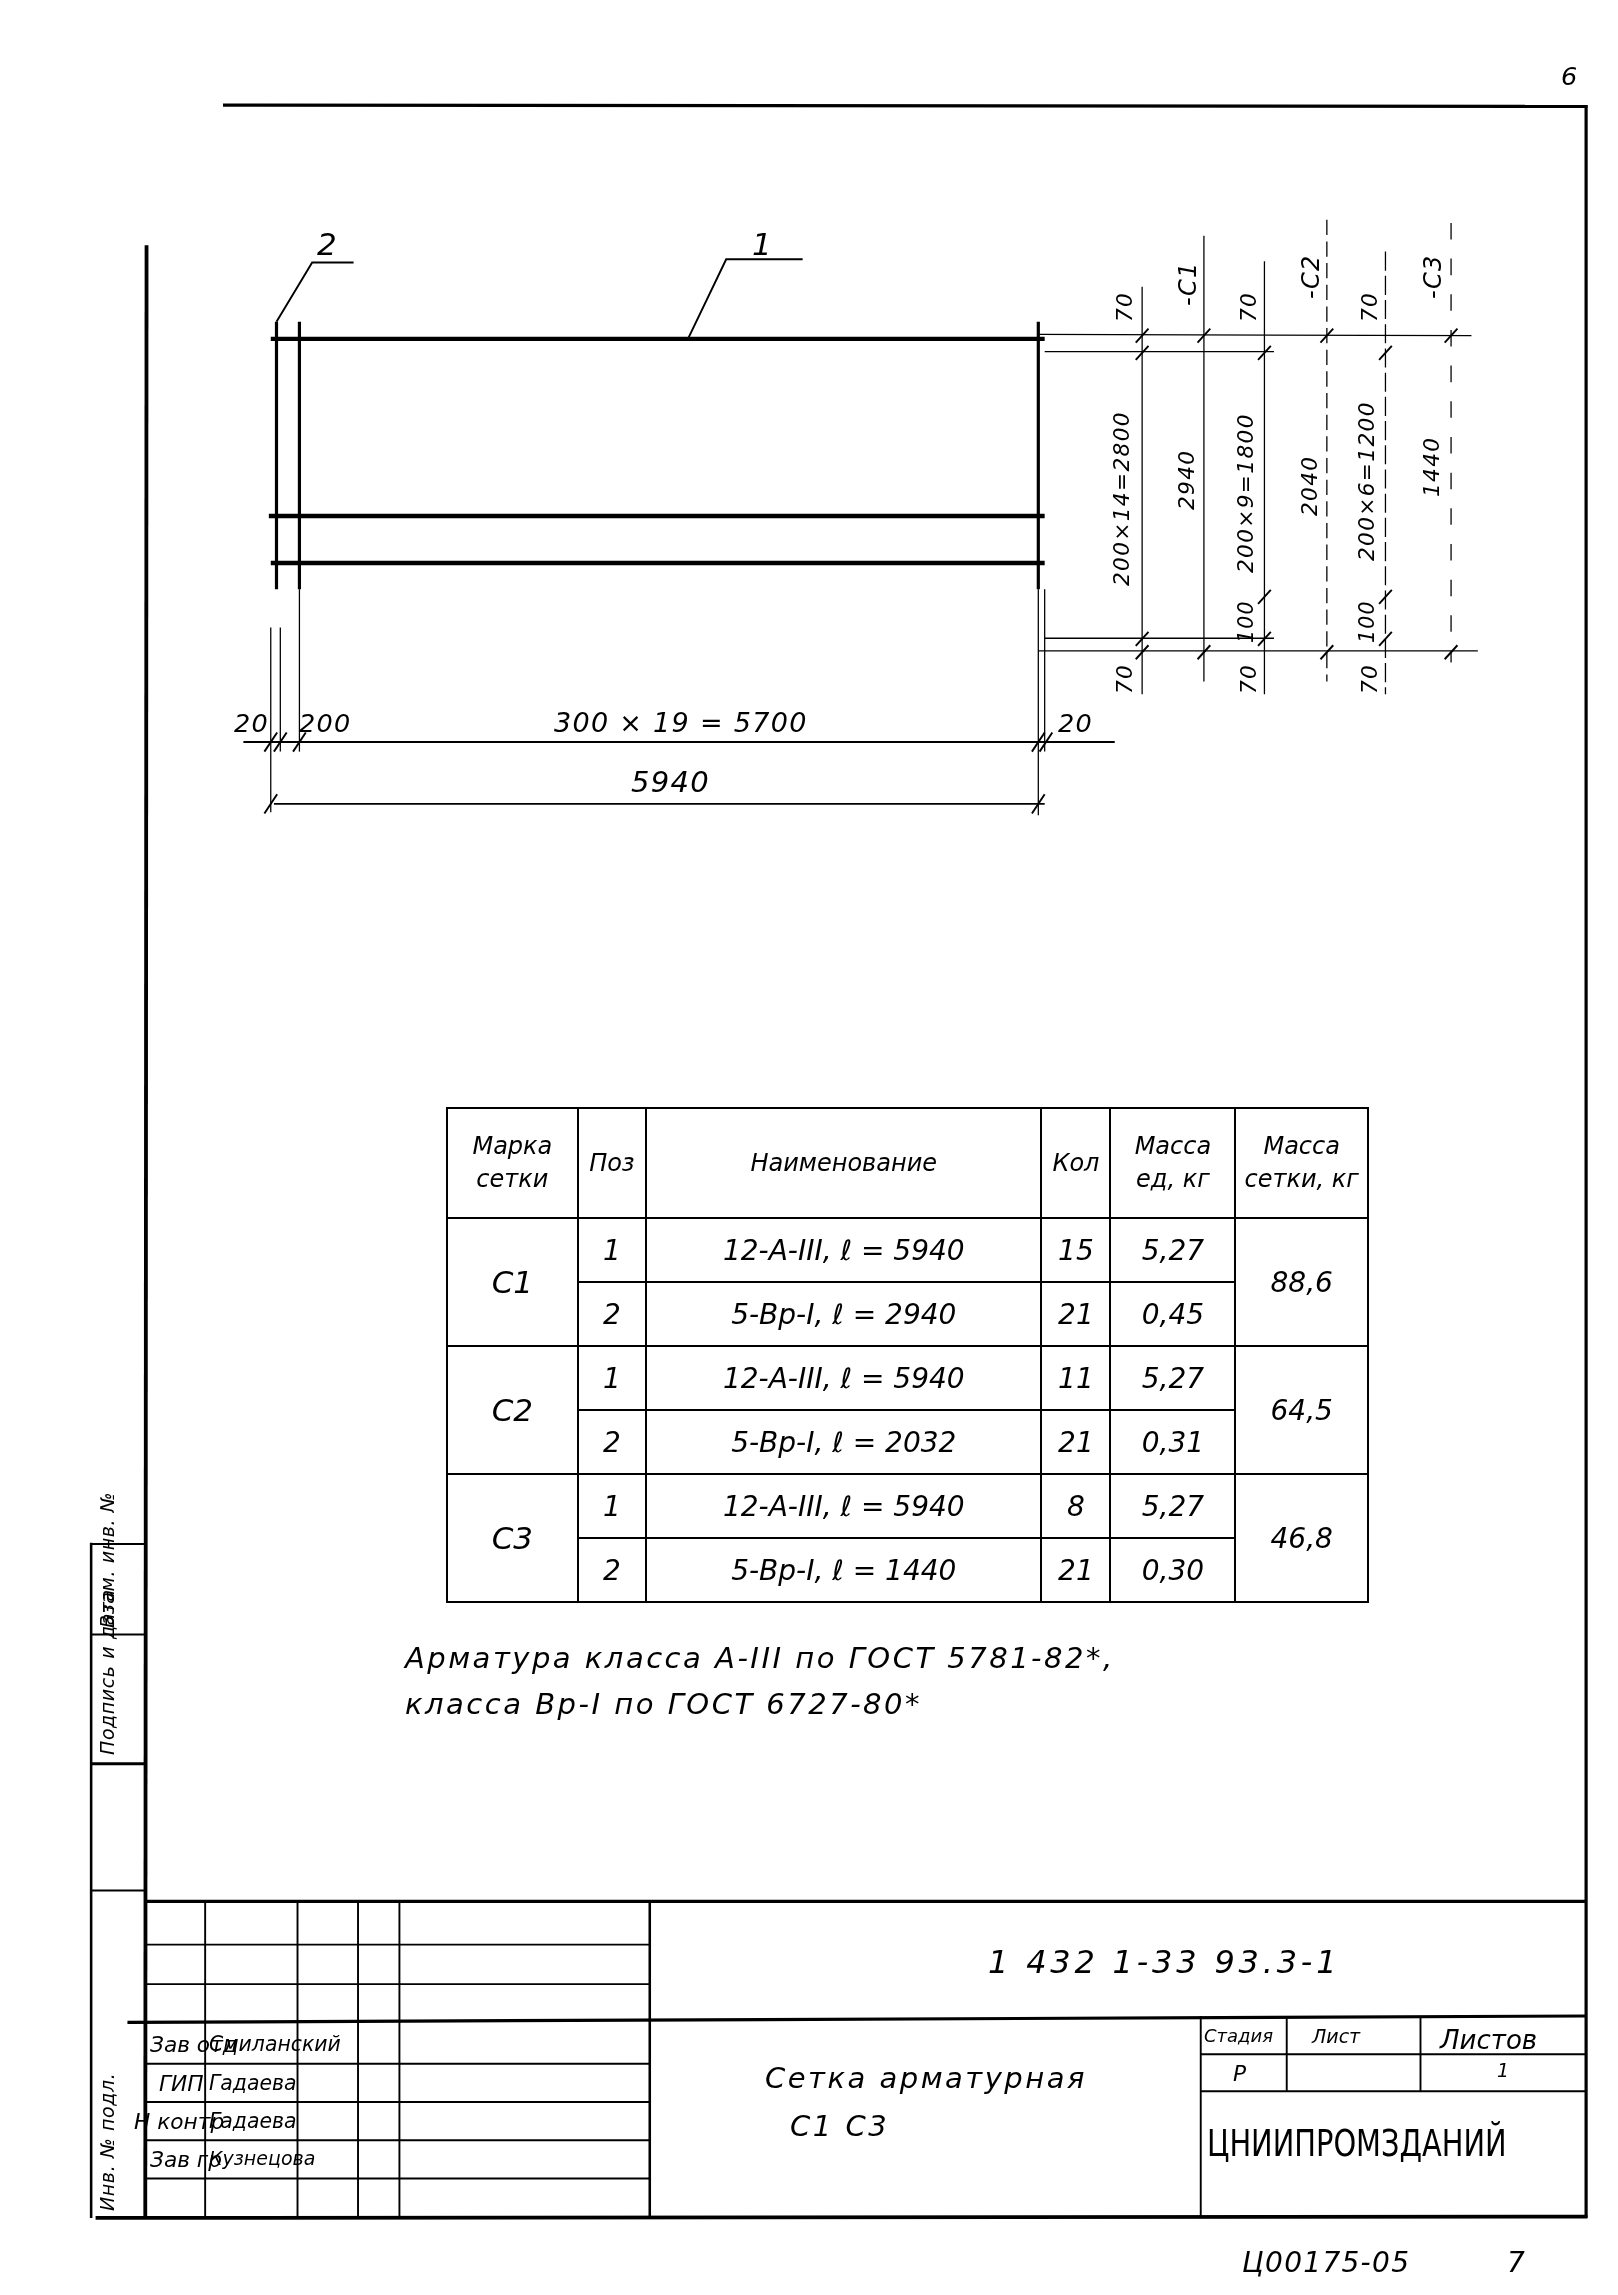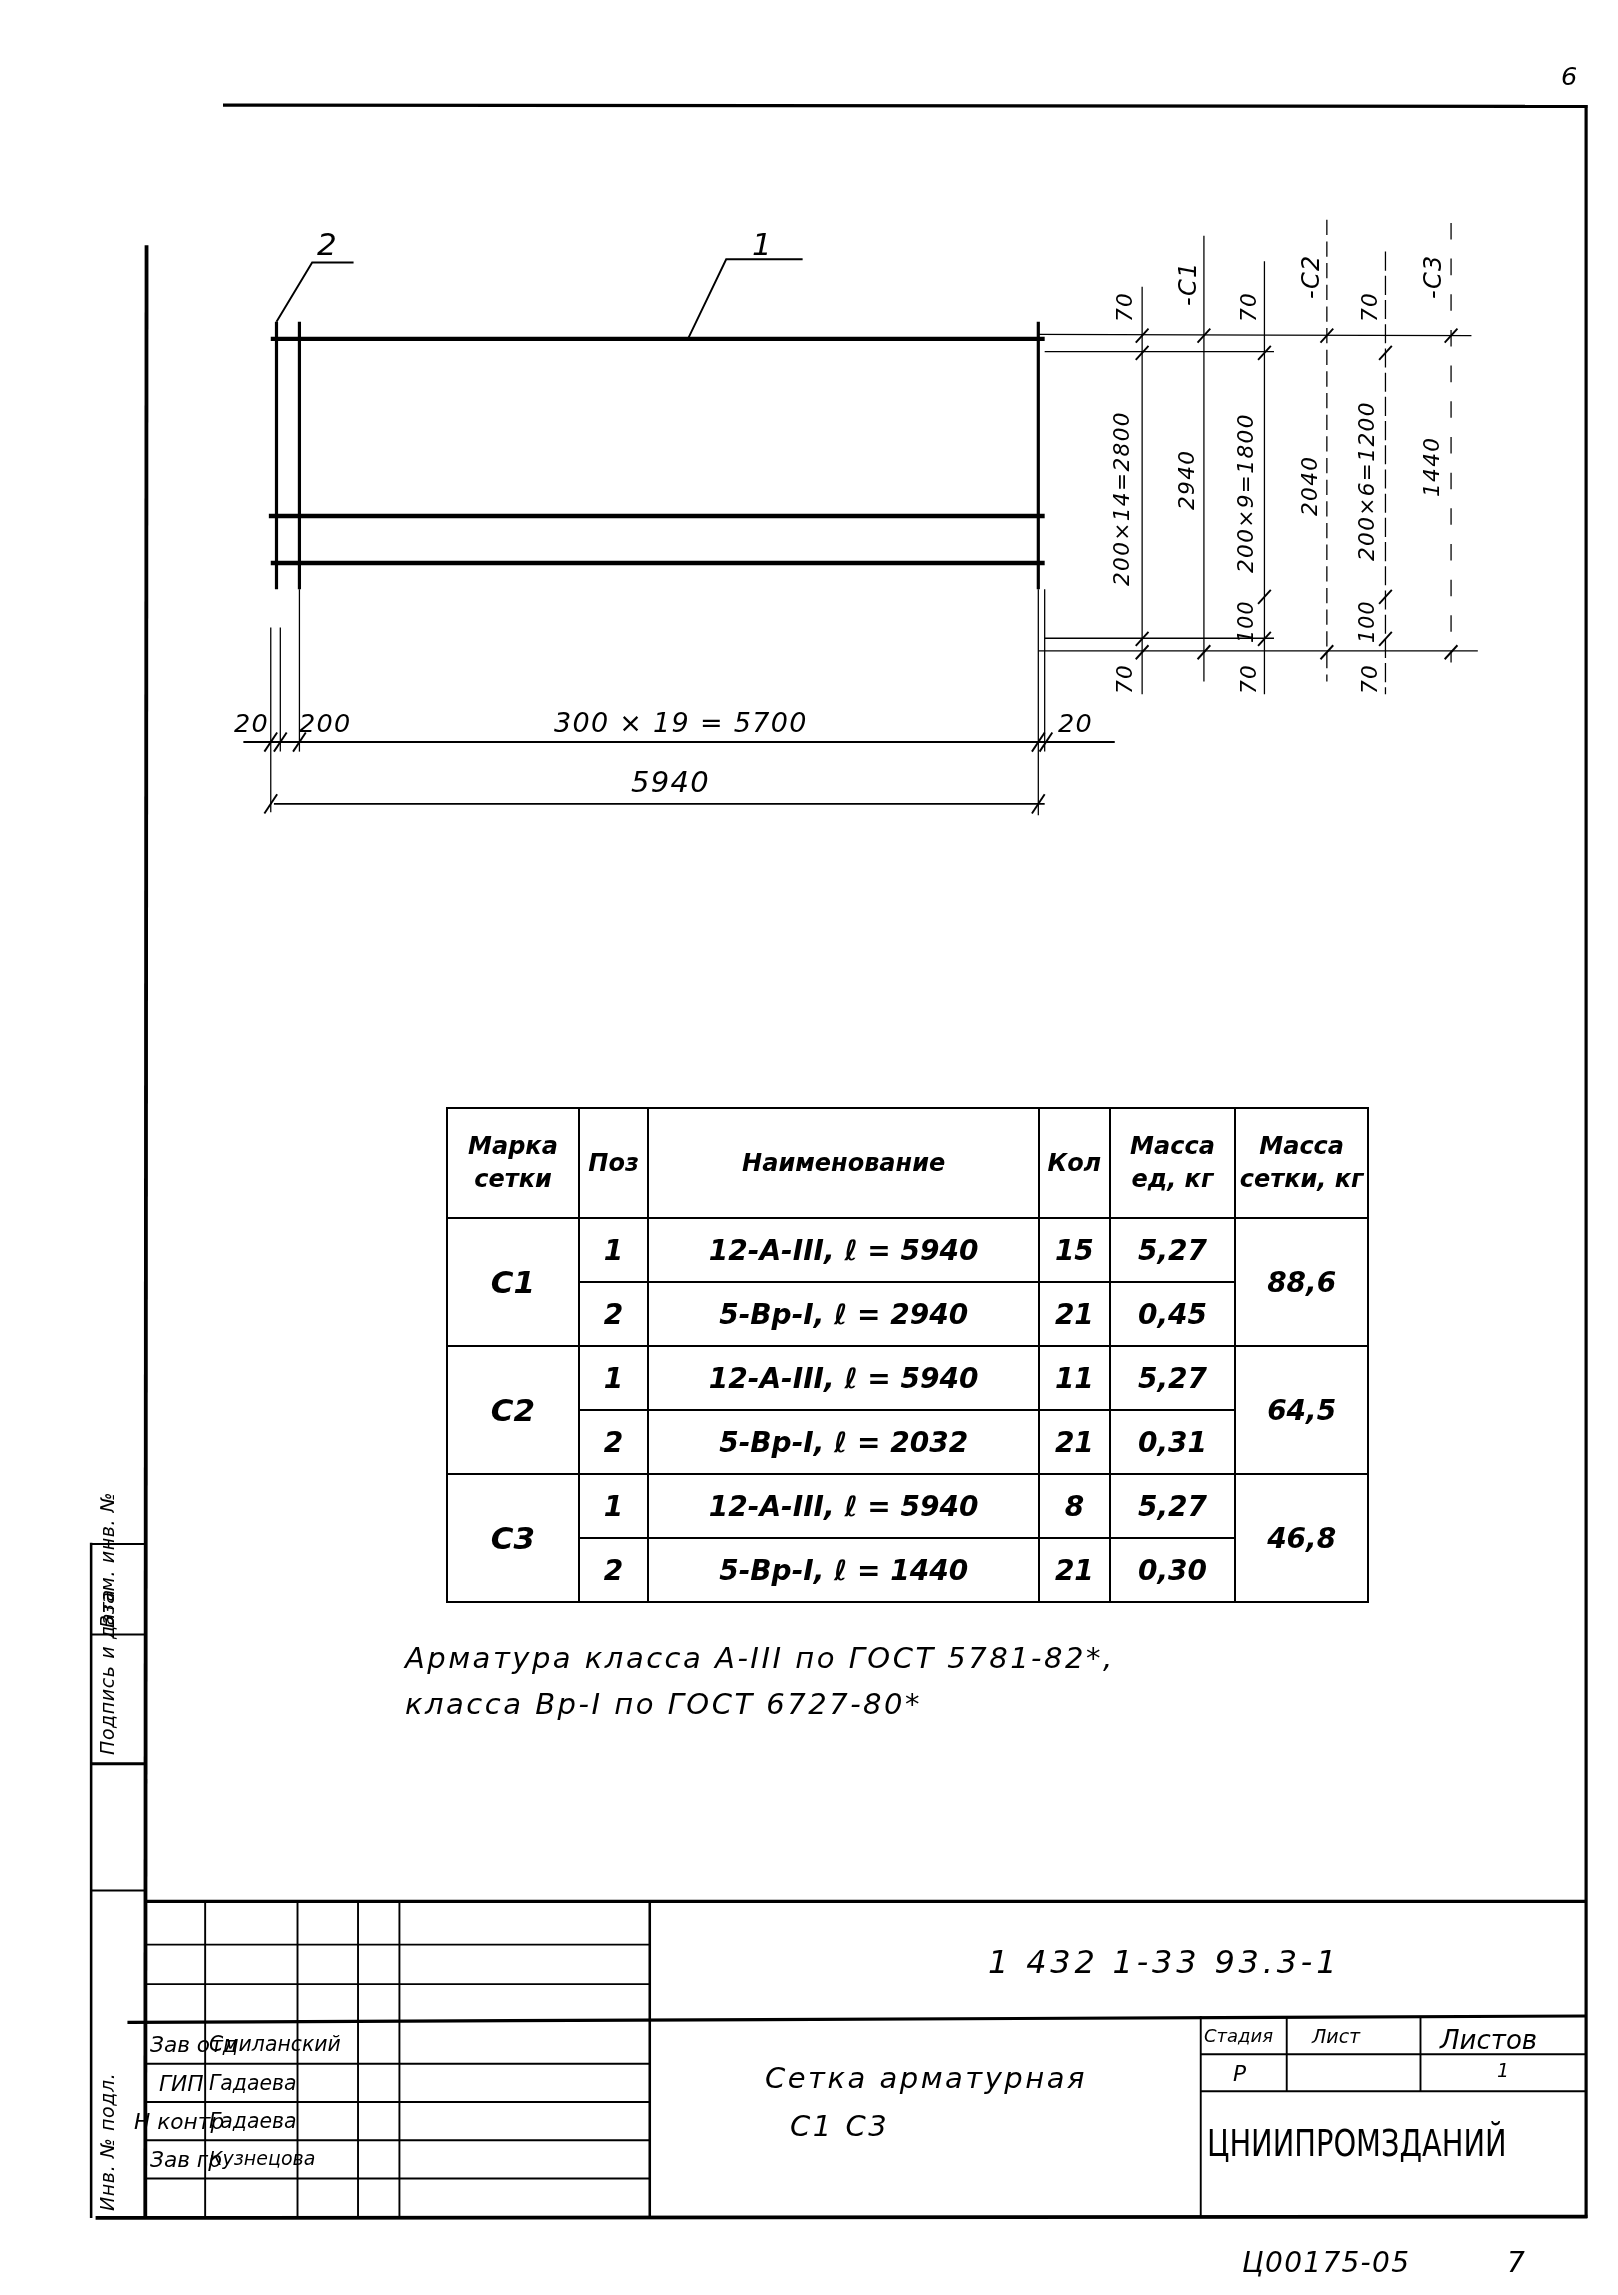--- a/index.html
+++ b/index.html
@@ -4,21 +4,21 @@
 <style>
   html, body { margin: 0; padding: 0; background: #ffffff; }
   body { width: 1618px; height: 2295px; position: relative; overflow: hidden;
          font-family: "DejaVu Sans", sans-serif; color: #000; }
   .abs { position: absolute; }
   .hw { font-family: "DejaVu Sans", sans-serif; font-style: italic; color: #000; letter-spacing: 1.3px; }
   svg.drawing { position: absolute; left: 0; top: 0; }
   .vtext { position: absolute; transform-origin: left top; transform: rotate(-90deg); white-space: nowrap; }
 
   
-  table.spec { position: absolute; left: 446px; top: 1107px; width: 923px; border-collapse: collapse; font-weight: bold; }
+  table.spec { position: absolute; left: 446px; top: 1107px; width: 923px; border-collapse: collapse; }
   table.spec td { border: 2.5px solid #000; text-align: center; vertical-align: middle;
                   font-family: "DejaVu Sans", sans-serif; font-style: italic; font-size: 28px; padding: 0; }
   table.spec td.hdr { font-size: 24px; line-height: 33px; height: 108px; }
   table.spec td.row { height: 62px; }
   table.spec td.mark { font-size: 31px; }
 
   
   .tb-cell { position: absolute; font-family: "DejaVu Sans", sans-serif; font-style: italic; font-size: 21.7px; white-space: nowrap; }
 </style>
 </head>

